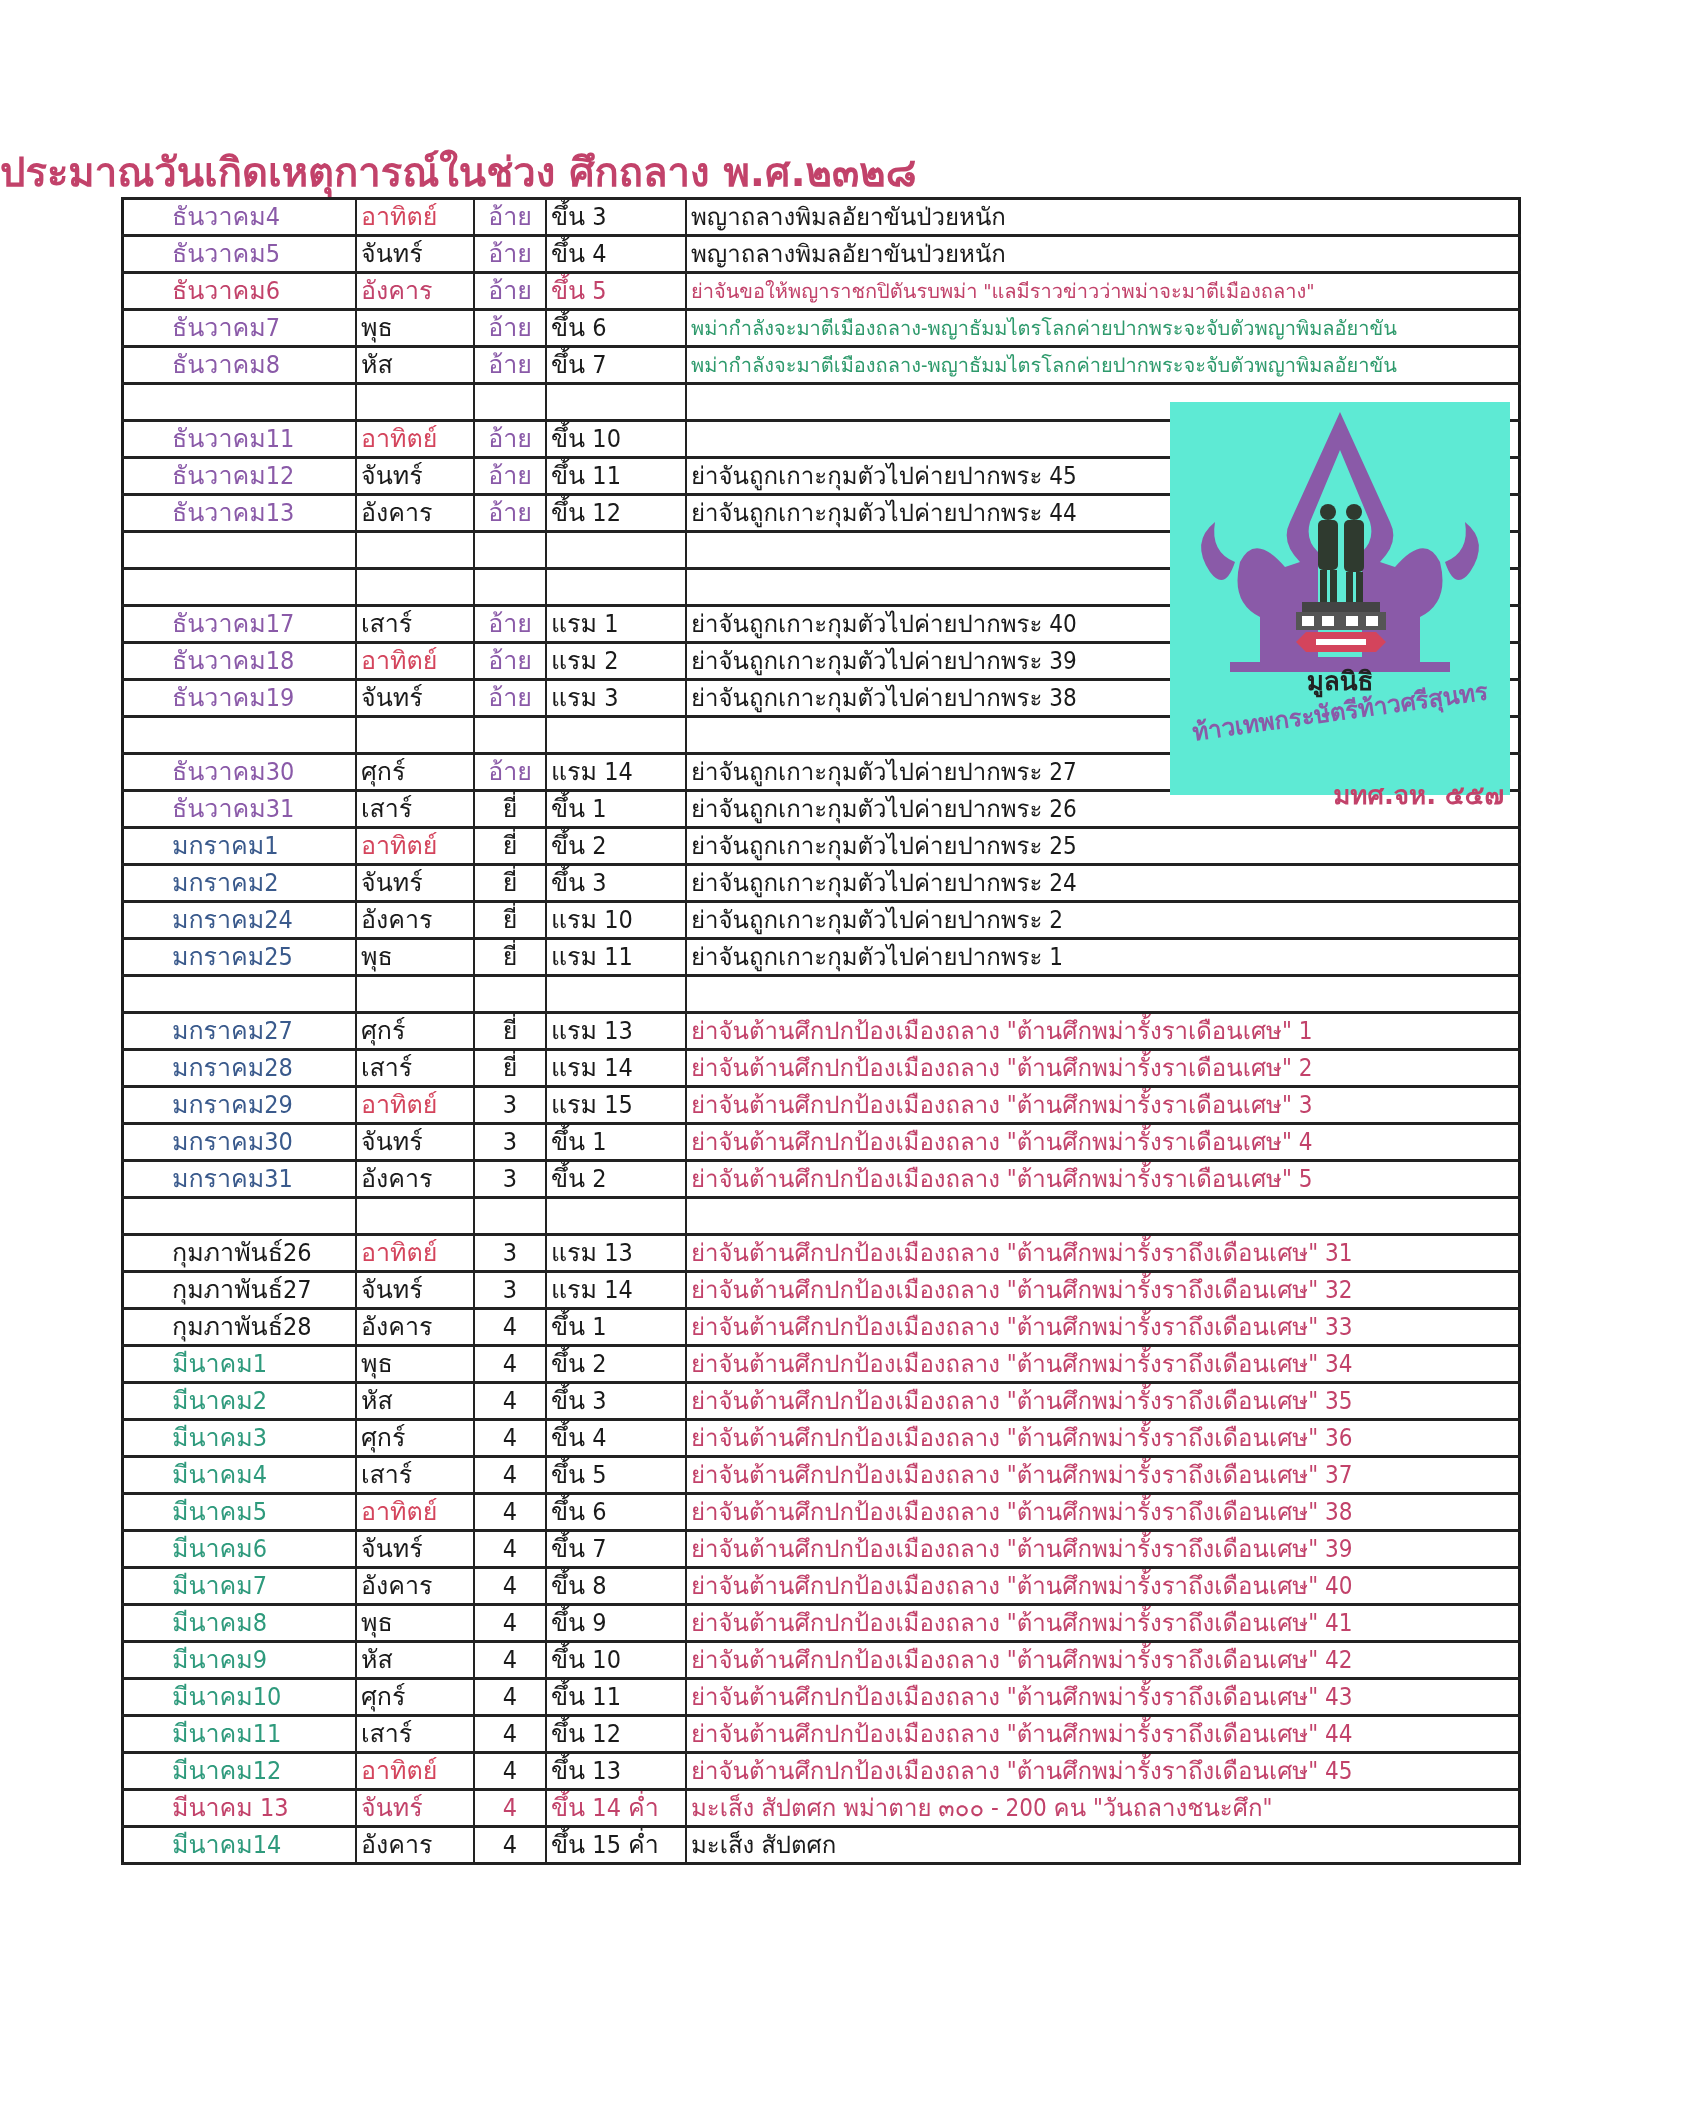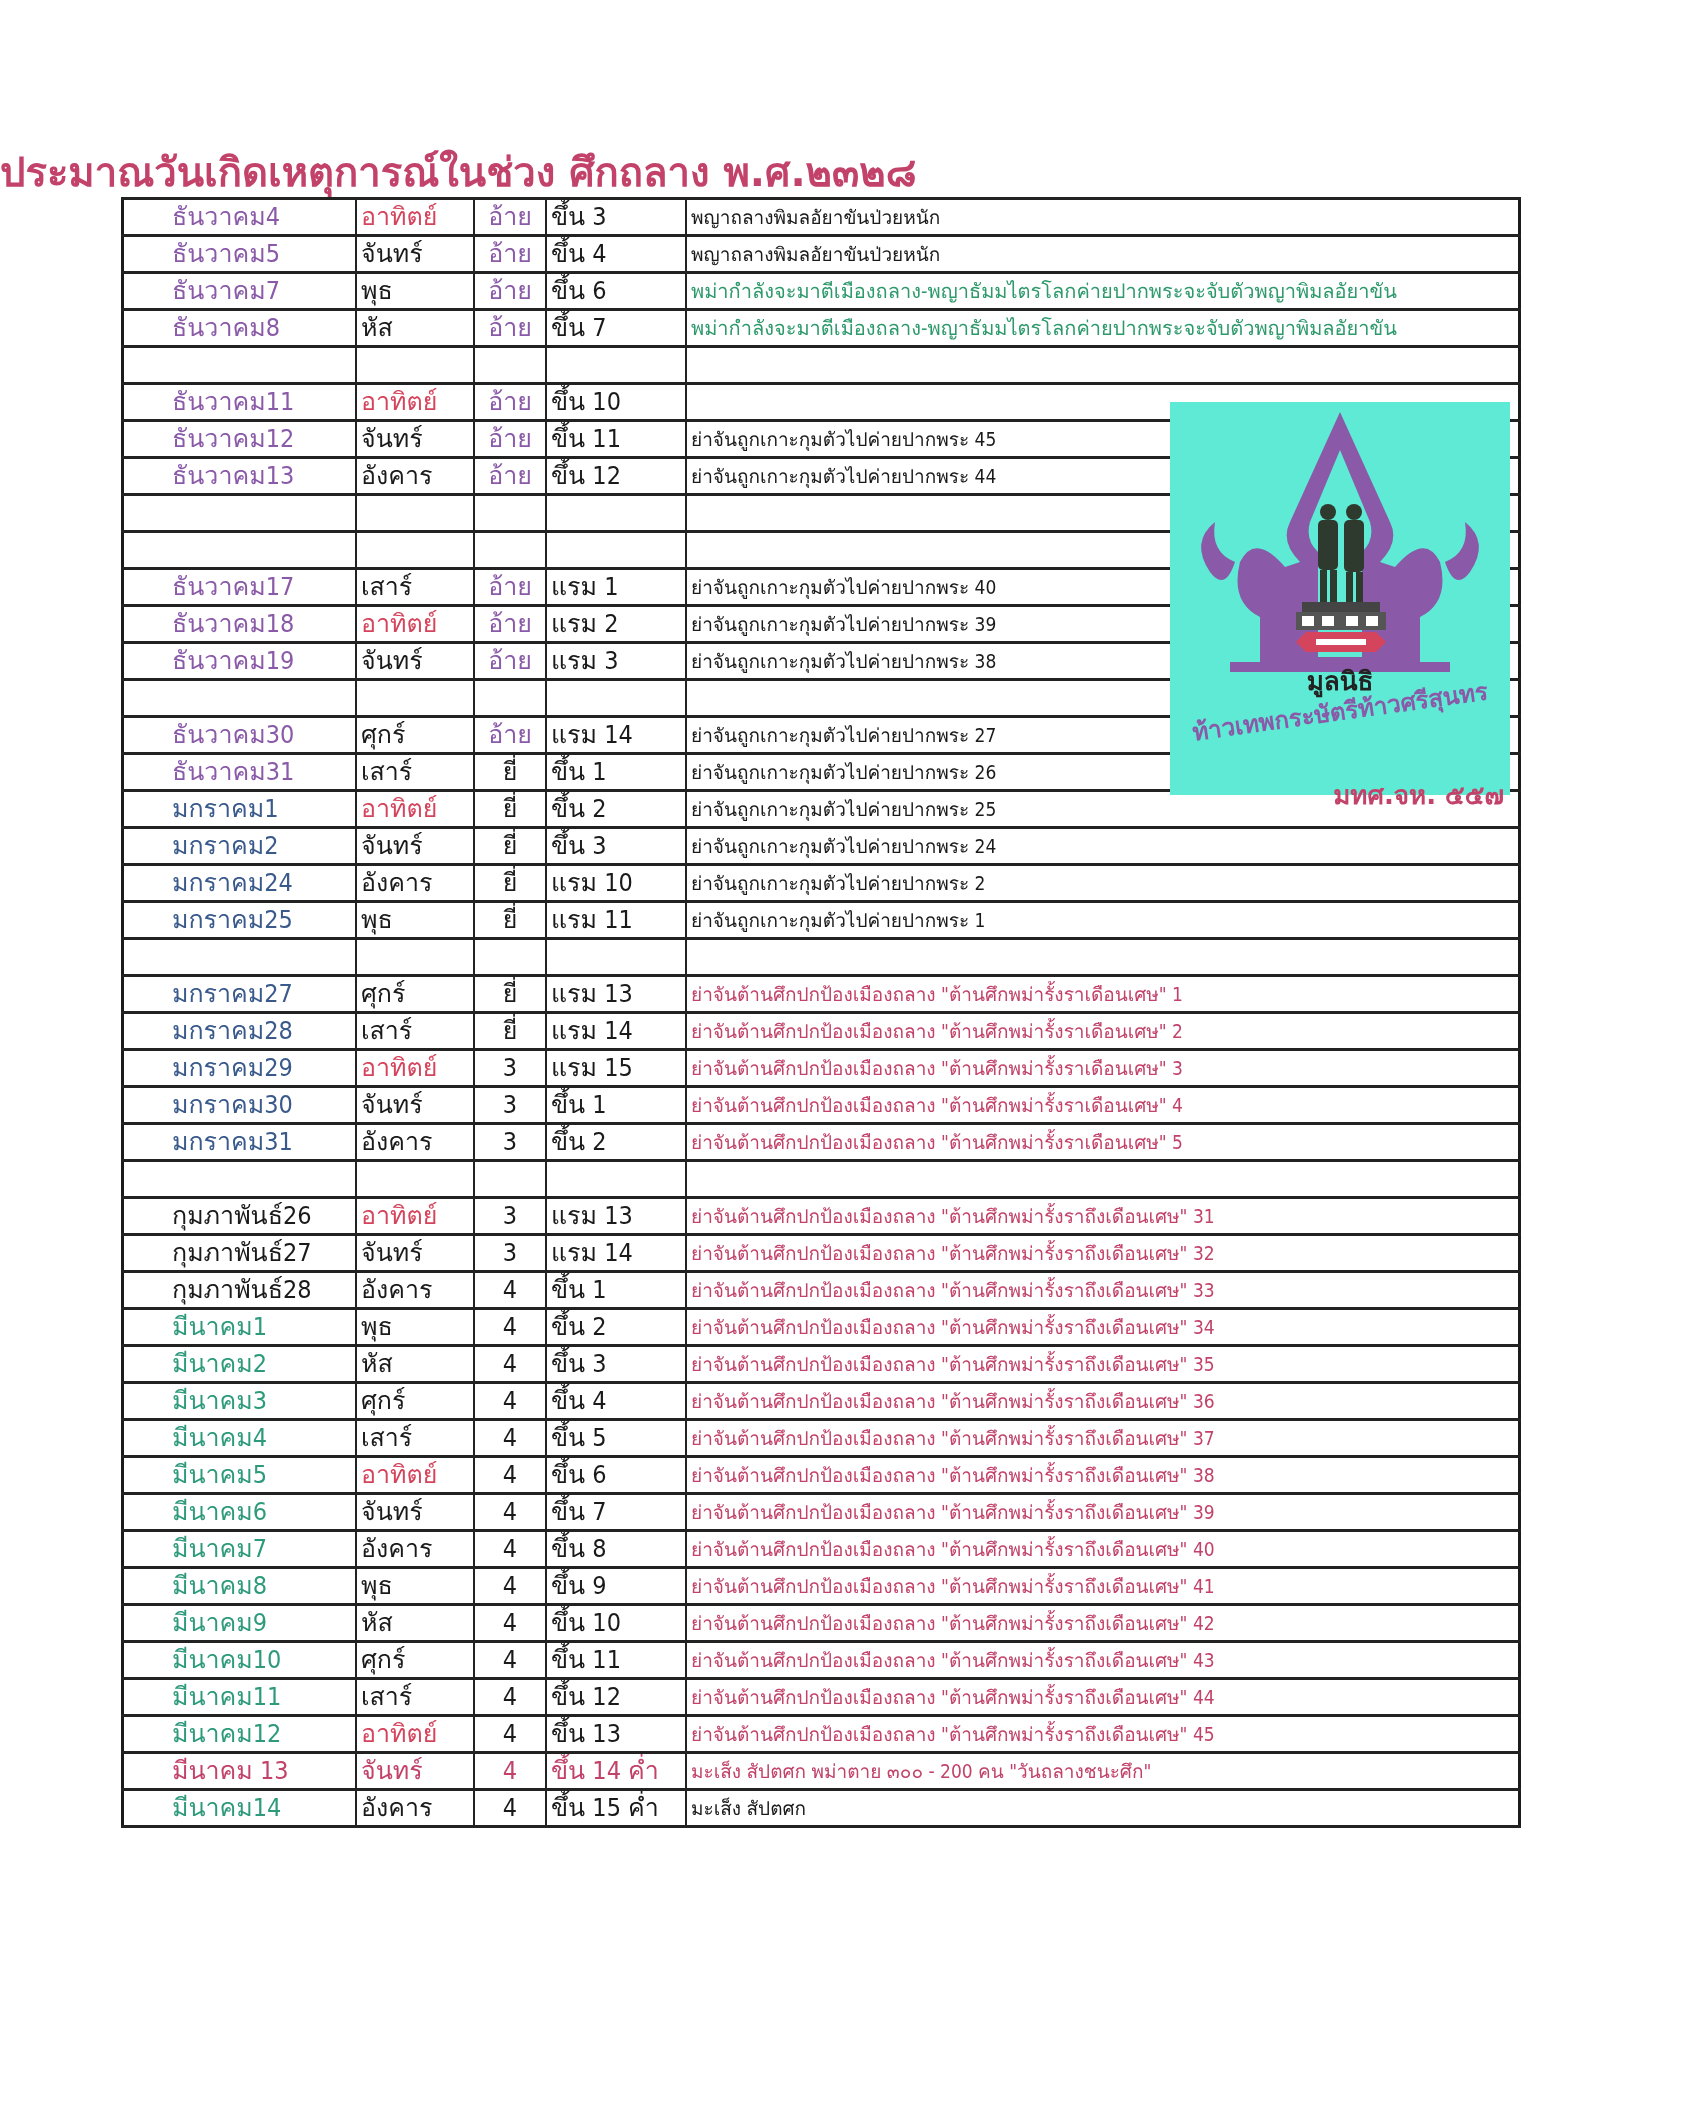--- a/index.html
+++ b/index.html
@@ -21,21 +21,21 @@
     border-left: 2px solid #222; border-right: 2px solid #222;
     border-top: 3px solid #222; border-bottom: 3px solid #222;
     height: 34px; padding: 0 4px; font-size: 25px; line-height: 34px;
     white-space: nowrap; overflow: hidden; color: #1a1a1a;
     font-family: "DejaVu Sans Condensed", "DejaVu Sans", sans-serif;
   }
   table.sched td.c-date { width: 179px; padding-left: 48px; }
   table.sched td.c-day { width: 108px; margin-top: 44px; }
   table.sched td.c-mon { width: 62px; text-align: center; }
   table.sched td.c-lunar { width: 130px; }
-  table.sched td.c-evt { font-size: 19px; }
+  table.sched td.c-evt { font-size: 24px; }
   td.small { font-size: 20px !important; }
   .purple { color: #8a5aa8 !important; }
   .red { color: #d4445c !important; }
   .pink { color: #c2426a !important; }
   .blue { color: #3a5a8c !important; }
   .green { color: #2e9a6c !important; }
   .teal { color: #2e9a7c !important; }
 
   .logo-box {
     position: absolute; left: 1170px; top: 402px; width: 340px; height: 393px; background: #5eead4;
@@ -66,20 +66,27 @@
         <td class="c-mon purple">อ้าย</td>
         <td class="c-lunar">ขึ้น 3</td>
         <td class="c-evt">พญาถลางพิมลอัยาขันป่วยหนัก</td>
       </tr>
       <tr>
         <td class="c-date purple">ธันวาคม5</td>
         <td class="c-day">จันทร์</td>
         <td class="c-mon purple">อ้าย</td>
         <td class="c-lunar">ขึ้น 4</td>
         <td class="c-evt">พญาถลางพิมลอัยาขันป่วยหนัก</td>
+      </tr>
+      <tr>
+        <td class="c-date pink">ธันวาคม6</td>
+        <td class="c-day pink">อังคาร</td>
+        <td class="c-mon purple">อ้าย</td>
+        <td class="c-lunar pink">ขึ้น 5</td>
+        <td class="c-evt pink small">ย่าจันขอให้พญาราชกปิตันรบพม่า "แลมีราวข่าวว่าพม่าจะมาตีเมืองถลาง"</td>
       </tr>
       <tr>
         <td class="c-date purple">ธันวาคม7</td>
         <td class="c-day">พุธ</td>
         <td class="c-mon purple">อ้าย</td>
         <td class="c-lunar">ขึ้น 6</td>
         <td class="c-evt green small">พม่ากำลังจะมาตีเมืองถลาง-พญาธัมมไตรโลกค่ายปากพระจะจับตัวพญาพิมลอัยาขัน</td>
       </tr>
       <tr>
         <td class="c-date purple">ธันวาคม8</td>

